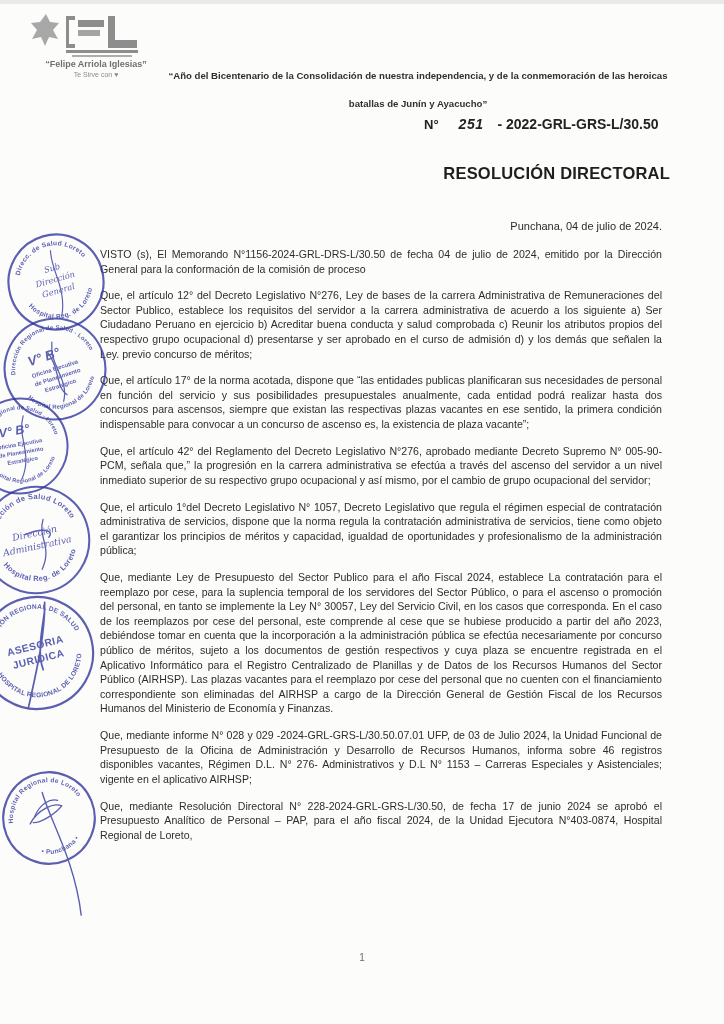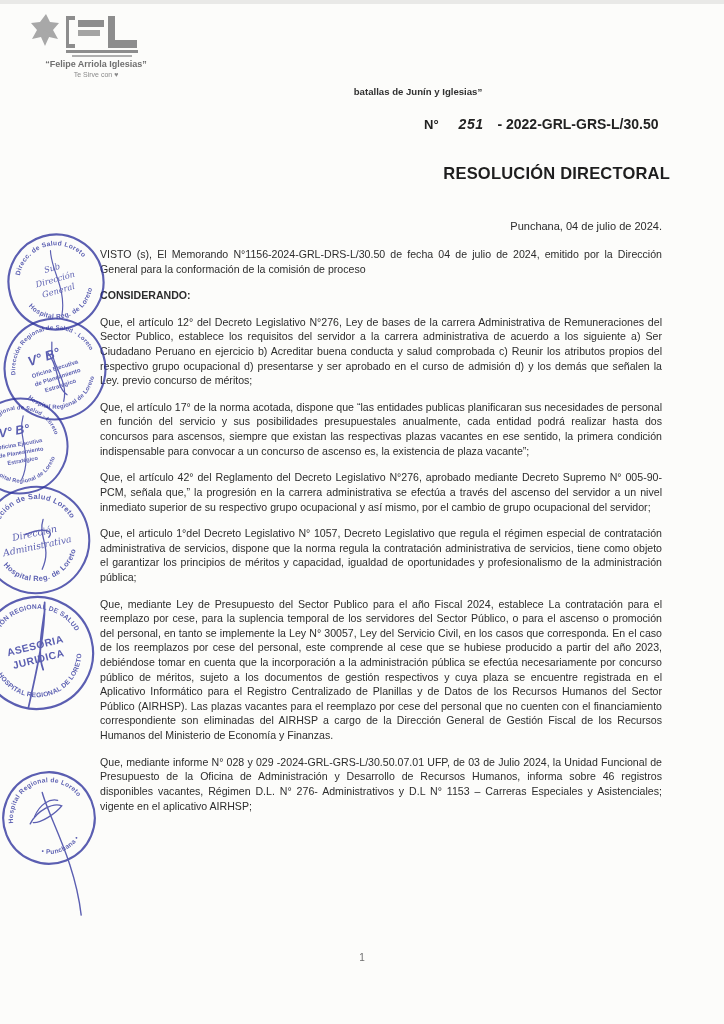--- a/index.html
+++ b/index.html
@@ -63,42 +63,43 @@
         <path d="M78 4 h7 v24 h22 v8 h-29 z"></path>
         <rect x="36" y="38" width="72" height="3"></rect>
         <rect x="42" y="43" width="60" height="2" opacity="0.7"></rect>
       </g>
     </svg>
     <div class="logo-motto">“Felipe Arriola Iglesias”</div>
     <div class="logo-tagline">Te Sirve con ♥</div>
   </div>
 
   <div class="quote">
-    <div class="l2">batallas de Junín y Iglesias”</div>
+    <div class="l1">“Año del Bicentenario de la Consolidación de nuestra independencia, y de la conmemoración de las heroicas</div>
+    <div class="l2">batallas de Junín y Ayacucho”</div>
   </div>
 
   <div class="doc-number">
     <span class="no">N°</span>
     <span class="val">251</span>
     <span class="rest">- 2022-GRL-GRS-L/30.50</span>
   </div>
 
   <div class="title">RESOLUCIÓN DIRECTORAL</div>
 
   <div class="dateline">Punchana, 04  de julio de 2024.</div>
 
   <div class="body-block">
     <p>VISTO (s), El Memorando N°1156-2024-GRL-DRS-L/30.50 de fecha 04 de julio de 2024, emitido por la Dirección General para la conformación de la comisión de proceso</p>
-    <p class="heading">CONSIDERANDO:</p>
     <p>Que, el artículo 12° del Decreto Legislativo N°276, Ley de bases de la carrera Administrativa de Remuneraciones del Sector Publico, establece los requisitos del servidor a la carrera administrativa de acuerdo a los siguiente a) Ser Ciudadano Peruano en ejercicio b) Acreditar buena conducta y salud comprobada c) Reunir los atributos propios del respectivo grupo ocupacional d) presentarse y ser aprobado en el curso de admisión d) y los demás que señalen la Ley.  previo concurso de méritos;</p>
     <p>Que, el artículo 17° de la norma acotada, dispone que “las entidades publicas planificaran sus necesidades de personal en función del servicio y sus posibilidades presupuestales anualmente, cada entidad podrá realizar hasta dos concursos para ascensos, siempre que existan las respectivas plazas vacantes en ese sentido, la primera condición indispensable para convocar a un concurso de ascenso es, la existencia de plaza vacante”;</p>
     <p>Que, el artículo 42° del Reglamento del Decreto Legislativo N°276, aprobado mediante Decreto Supremo N° 005-90-PCM, señala que,” la progresión en la carrera administrativa se efectúa a través del ascenso del servidor a un nivel inmediato superior de su respectivo grupo ocupacional y así mismo, por el cambio de grupo ocupacional del servidor;</p>
     <p>Que, el articulo 1°del Decreto Legislativo N° 1057, Decreto Legislativo que regula el régimen especial de contratación administrativa de servicios, dispone que la norma regula la contratación administrativa de servicios, tiene como objeto el garantizar los principios de méritos y capacidad, igualdad de oportunidades y profesionalismo de la administración pública;</p>
     <p>Que, mediante Ley de Presupuesto del Sector Publico para el año Fiscal 2024, establece La contratación para el reemplazo por cese, para la suplencia temporal de los servidores del Sector Público, o para el ascenso o promoción del personal, en tanto se implemente la Ley N° 30057, Ley del Servicio Civil, en los casos que corresponda. En el caso de los reemplazos por cese del personal, este comprende al cese que se hubiese producido a partir del año 2023, debiéndose tomar en cuenta que la incorporación a la administración pública se efectúa necesariamente por concurso público de méritos, sujeto a los documentos de gestión respectivos y cuya plaza se encuentre registrada en el Aplicativo Informático para el Registro Centralizado de Planillas y de Datos de los Recursos Humanos del Sector Público (AIRHSP). Las plazas vacantes para el reemplazo por cese del personal que no cuenten con el financiamiento correspondiente son eliminadas del AIRHSP a cargo de la Dirección General de Gestión Fiscal de los Recursos Humanos del Ministerio de Economía y Finanzas.</p>
     <p>Que, mediante informe N° 028 y 029 -2024-GRL-GRS-L/30.50.07.01 UFP, de 03 de Julio 2024, la Unidad Funcional de Presupuesto de la Oficina de Administración y Desarrollo de Recursos Humanos, informa sobre 46 registros disponibles vacantes, Régimen D.L. N° 276- Administrativos y D.L N° 1153 – Carreras Especiales y Asistenciales; vigente en el aplicativo AIRHSP;</p>
+    <p>Que, mediante Resolución Directoral N° 228-2024-GRL-GRS-L/30.50, de fecha 17 de junio 2024 se aprobó el Presupuesto Analítico de Personal – PAP, para el año fiscal 2024, de la Unidad Ejecutora N°403-0874, Hospital Regional de Loreto,</p>
   </div>
 
   <div class="stamp" style="left:6px;top:228px;transform:rotate(-16deg);">
     <svg width="100" height="100" viewBox="0 0 120 120">
       <defs>
         <path id="t1" d="M 16,60 A 44,44 0 0 1 104,60"></path>
         <path id="b1" d="M 16,60 A 44,44 0 0 0 104,60"></path>
       </defs>
       <circle class="ring" cx="60" cy="60" r="57" stroke-width="2.6"></circle>
       <text class="arc-m"><textPath href="#t1" startOffset="50%" text-anchor="middle">Direcc. de Salud Loreto</textPath></text>

